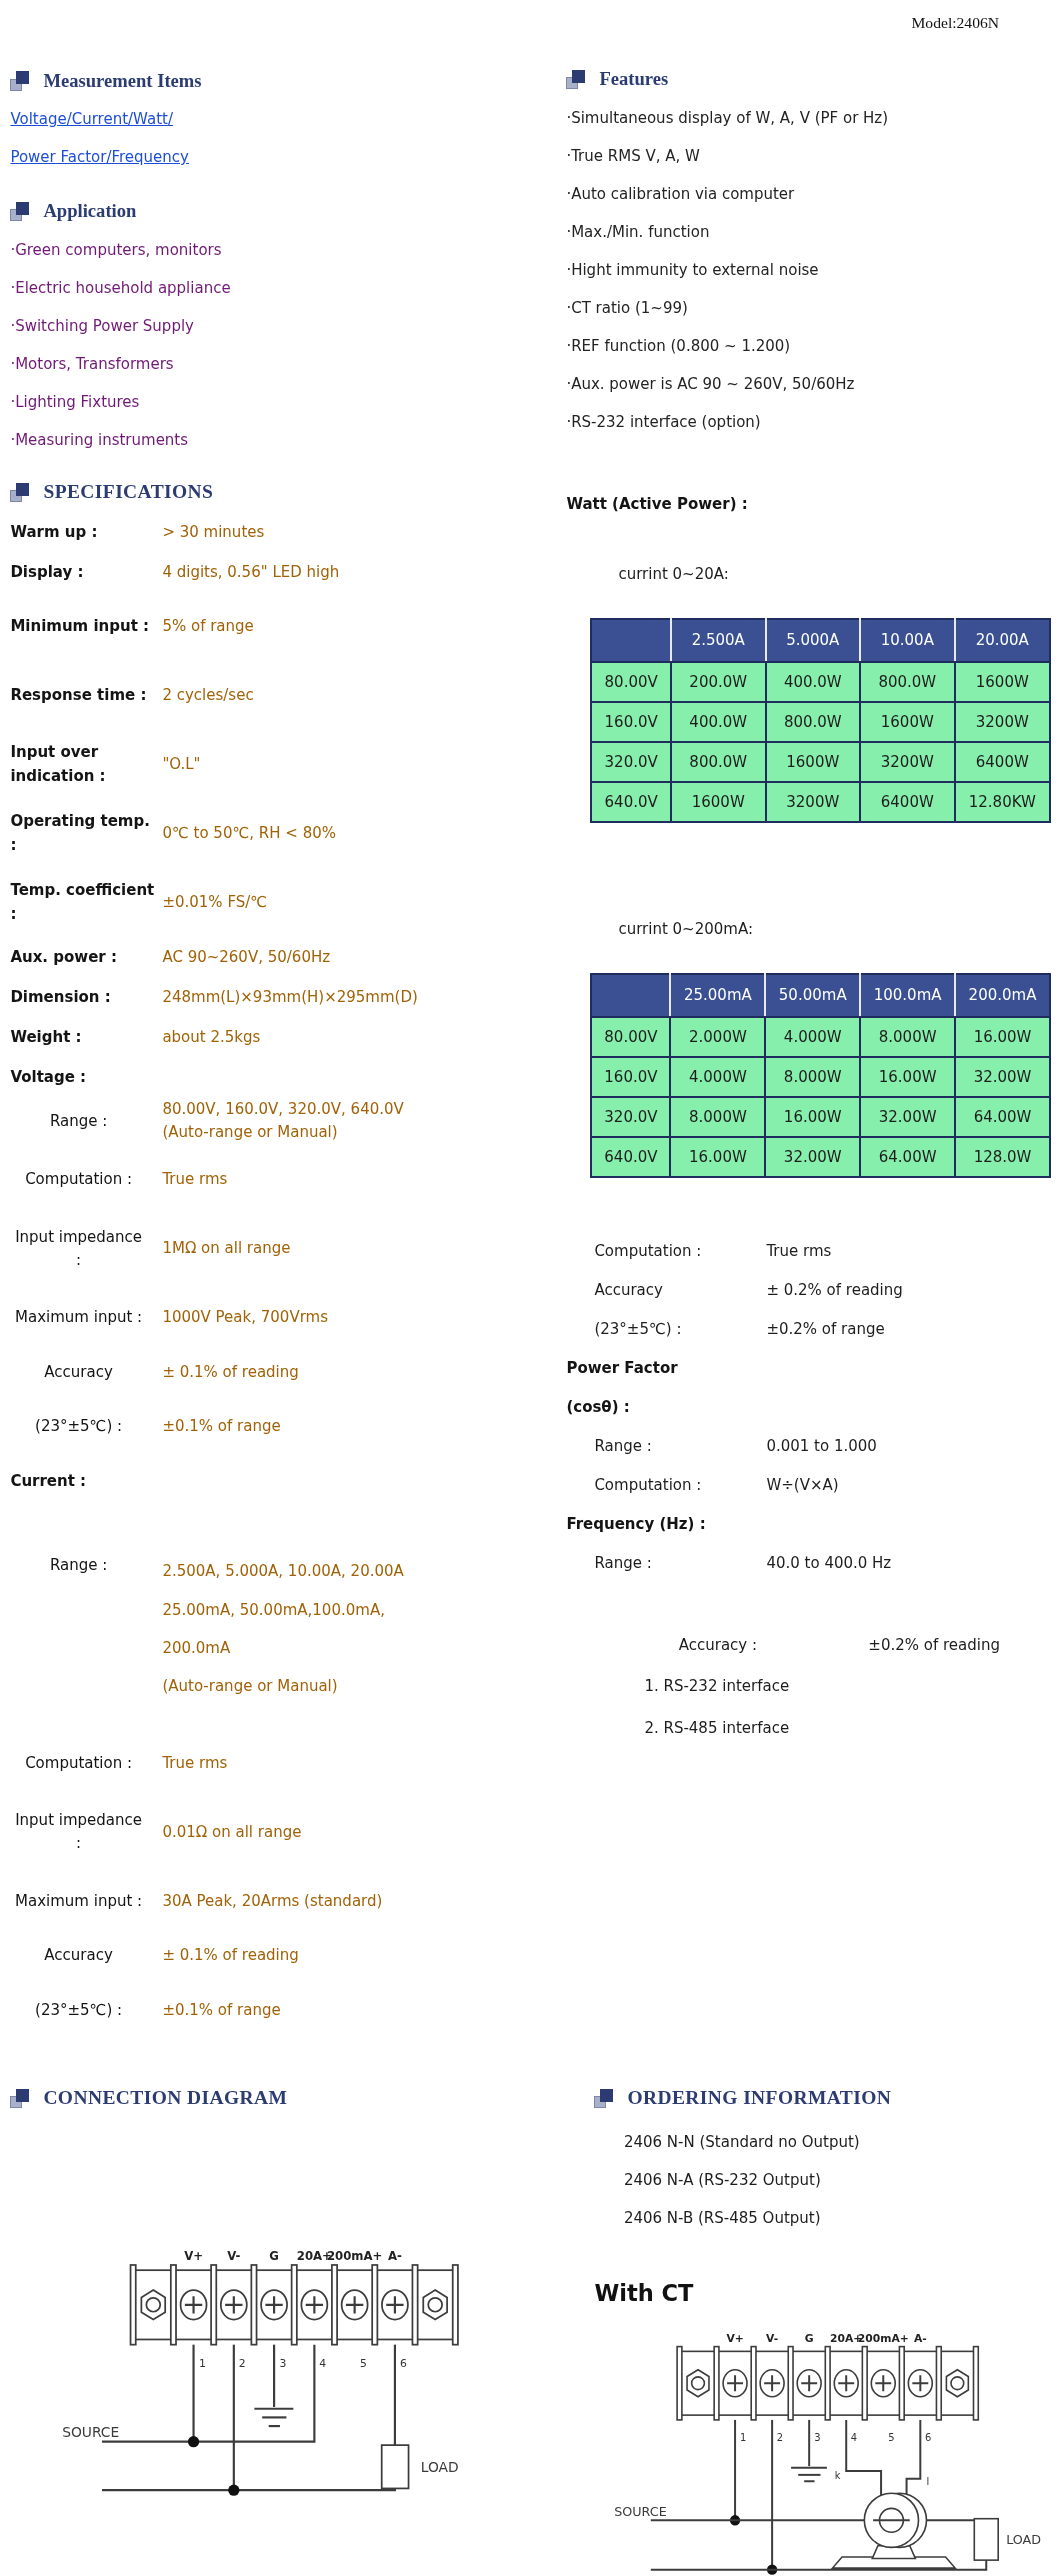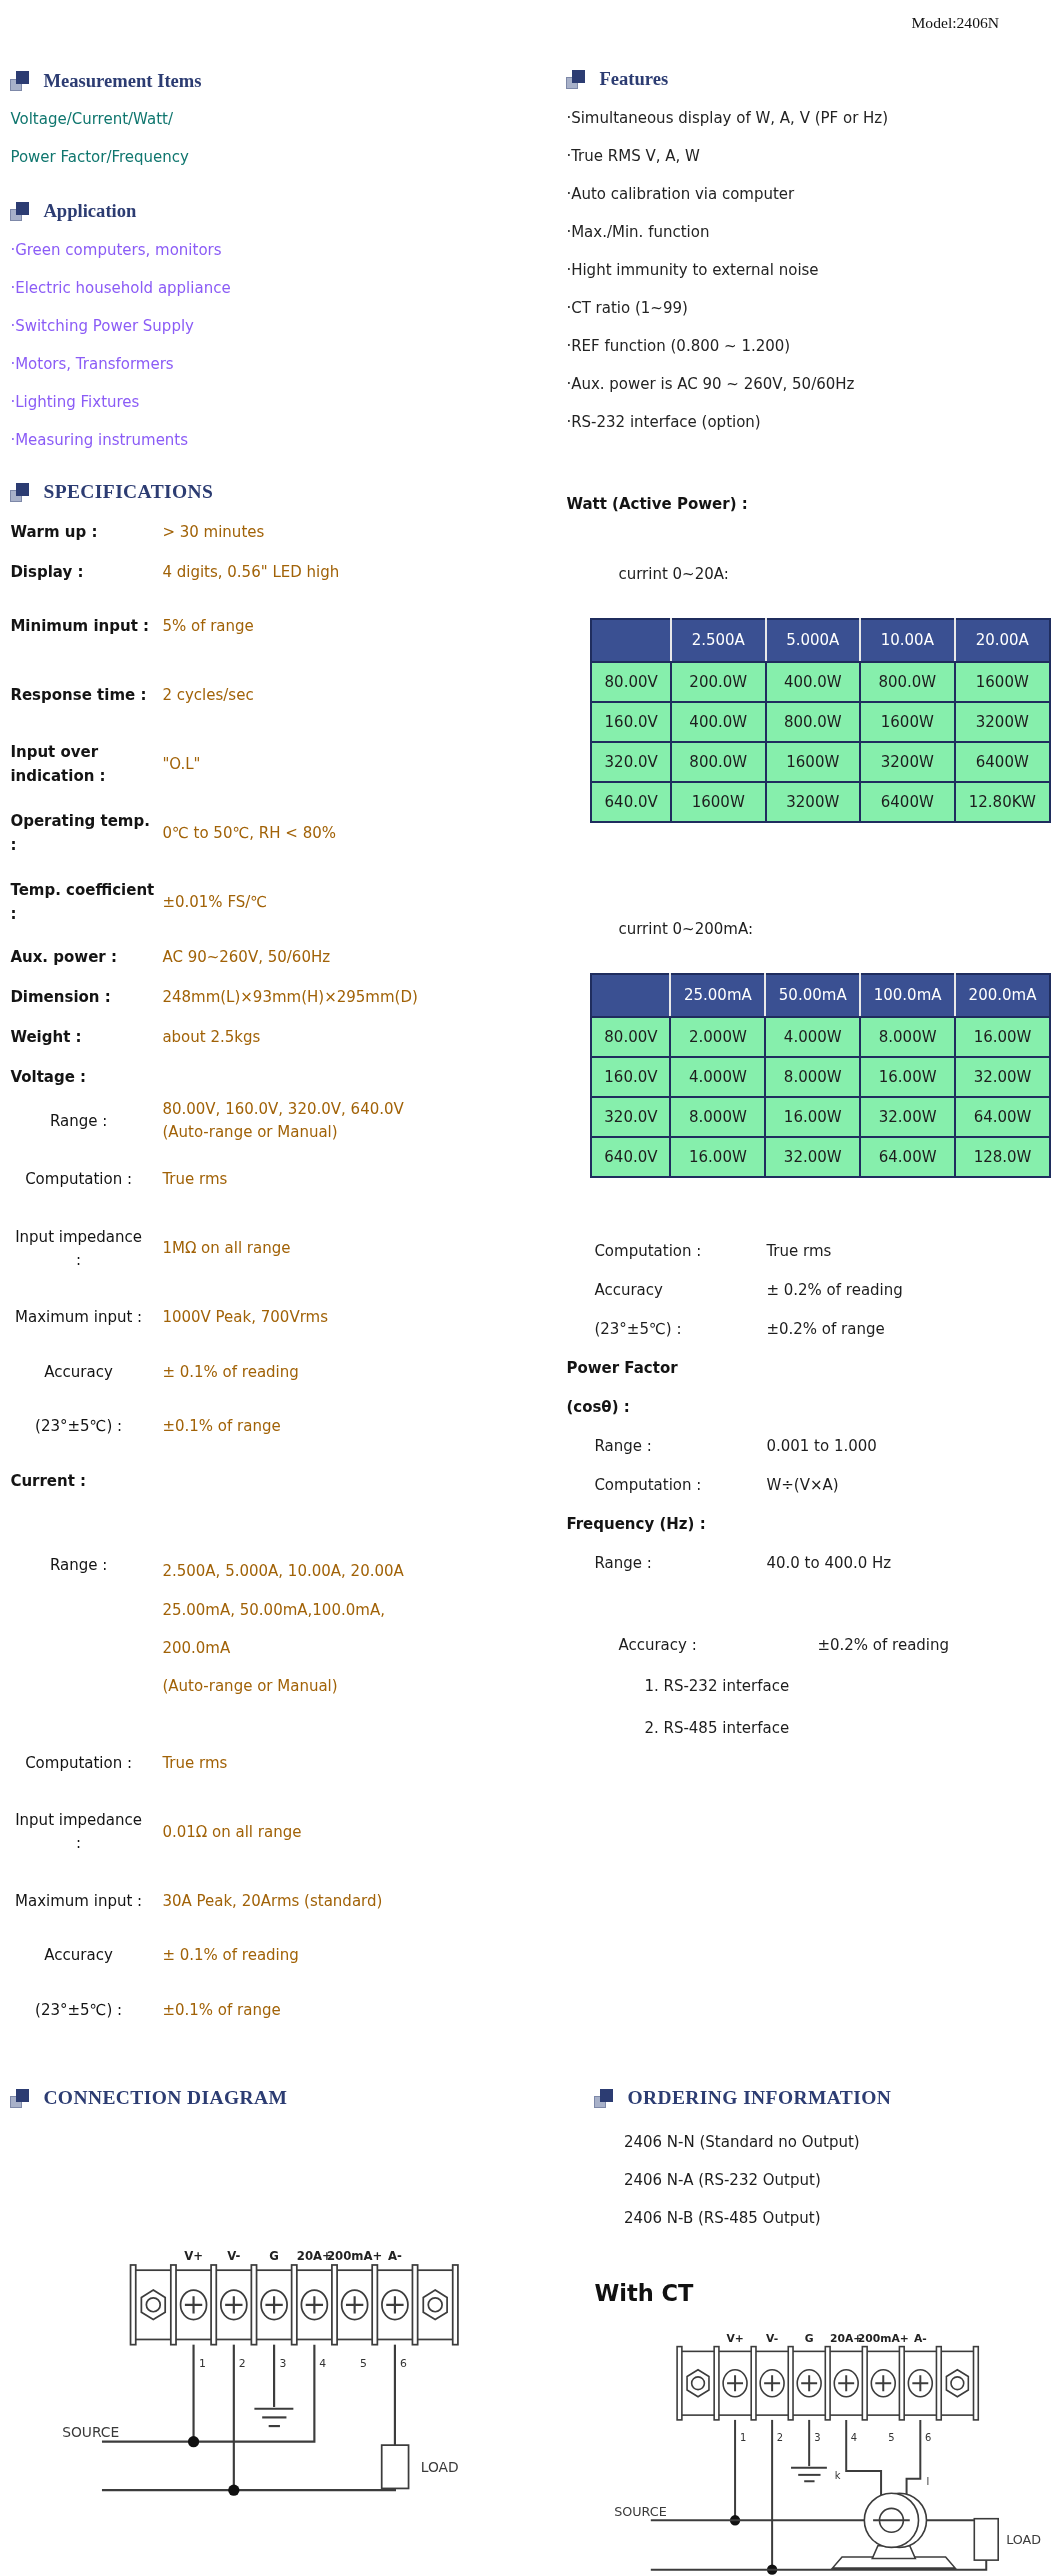--- a/index.html
+++ b/index.html
@@ -23,23 +23,23 @@
     display:flex; align-items:center; gap:14px;
     font-family:"Liberation Serif","DejaVu Serif",serif;
     font-weight:bold; font-size:18.6px; color:#2c3c72;
     margin:0 0 8.7px 0;
   }
   .section-heading.caps { font-size:19.5px; letter-spacing:0.4px; }
   .sq-icon { position:relative; width:19px; height:20px; flex:none; }
   .sq-icon .back  { position:absolute; left:0; bottom:0; width:12px; height:12px; background:#a8b1c9; border:0.9px solid #7d88a8; }
   .sq-icon .front { position:absolute; right:0.9px; top:0.9px; width:13px; height:13px; background:#2c3c72; }
 
-  .plain-lines { line-height:38px; color:#0f766e; }
+  .plain-lines { line-height:38px; color:#1d4ed8;text-decoration:underline; }
   .feature-list { line-height:38px; color:#232323; }
-  .app-list { line-height:38px; color:#8b5cf6; }
+  .app-list { line-height:38px; color:#701a75; }
 
   .mi-section { margin-top:1.7px; }
   .app-section { margin-top:24px; }
   .spec-section { margin-top:22.5px; }
 
   
   .spec-rows { margin-top:8.7px; }
   .spec-row { display:grid; grid-template-columns:152px 1fr; align-items:center; min-height:40px; padding:0.9px 0; }
   .spec-label { font-weight:bold; color:#141414; line-height:1.55; padding-right:5.2px; }
   .spec-value { color:#a16207; line-height:1.55; }
@@ -67,21 +67,21 @@
     border:2.2px solid #1f2d5e; background:#86efac; text-align:center;
     height:40px; font-size:15px; padding:0 5.2px;
   }
   table.wtable th.c { width:97px; }
 
   .rdetails { margin-top:54px; }
   .rdetail { display:grid; grid-template-columns:172px 1fr; align-items:center; min-height:39px; padding-left:28px; }
   .rdetail .lbl { color:#1d1d1d; }
   .rdetail .val { color:#1d1d1d; }
   .rtitle { font-weight:bold; color:#141414; min-height:39px; display:flex; align-items:center; }
-  .rdetail.wide { grid-template-columns:199px 1fr; padding-left:52px; margin-top:43px; }
+  .rdetail.wide { grid-template-columns:199px 1fr; padding-left:52px; margin-top:43px;text-align:center; }
   .opt-items { padding-left:78px; line-height:42px; color:#1d1d1d; }
   .opt-title { padding-left:28px; }
 
   
   .bottom { display:grid; grid-template-columns:535px 1fr; margin-top:42px; align-items:start; }
   .conn-svg { margin-top:128px; margin-left:40px; display:block; }
   .order-col { padding-left:49px; }
   .order-items { padding-left:29.5px; margin-top:14px; line-height:38px; color:#1d1d1d; }
   .with-ct { font-weight:bold; font-size:22.5px; color:#111; margin-top:43px; }
   .ct-svg { margin-top:15.6px; margin-left:8.7px; display:block; }

